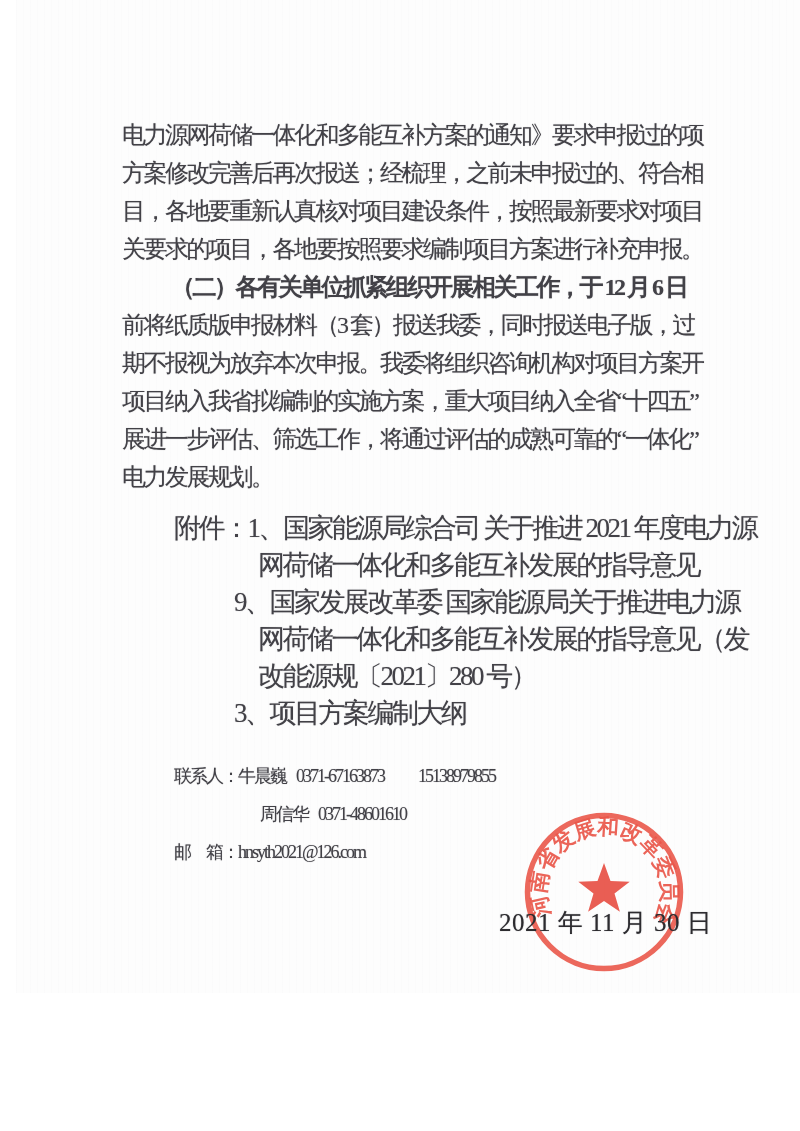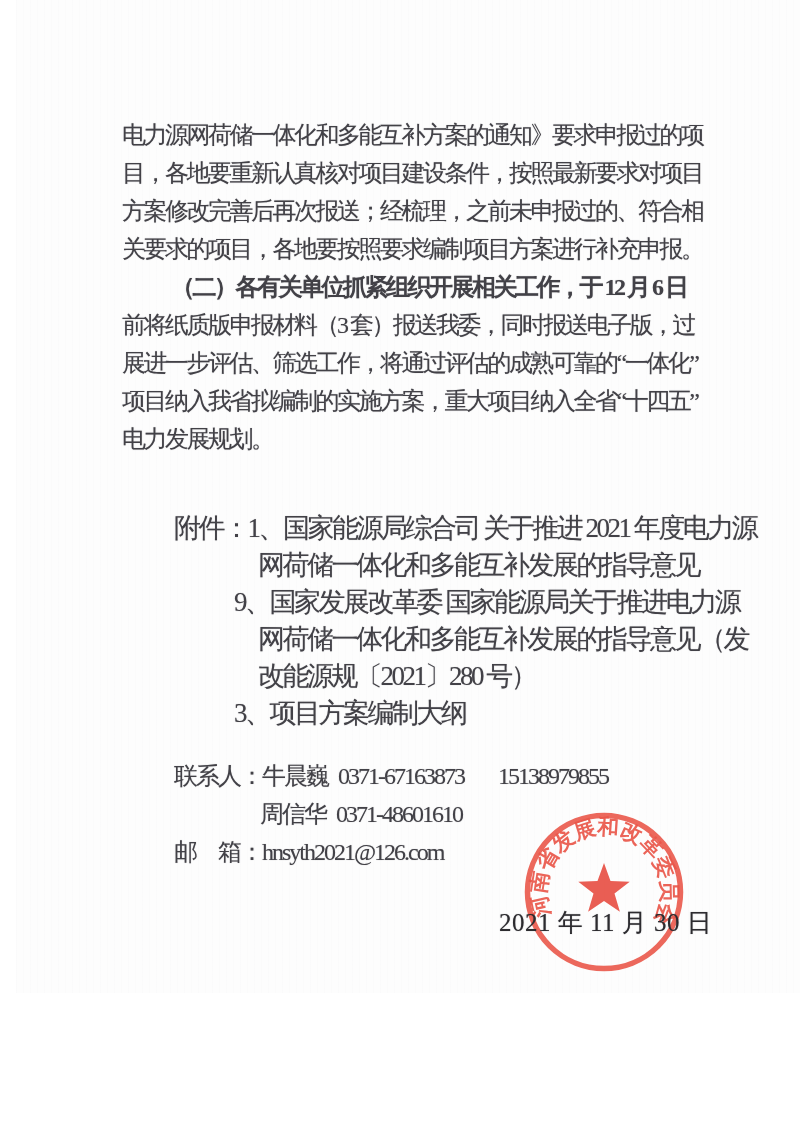--- a/index.html
+++ b/index.html
@@ -45,21 +45,21 @@
     text-shadow: 0 0 1px rgba(80,80,85,0.45);
   }
   .attach-block .att-num  { margin-left: 60px; }
   .attach-block .att-cont { margin-left: 84px; }
 
   
   .contact-block {
     position: absolute;
     left: 158px;
     top: 757px;
-    font-size: 24px;
+    font-size: 18px;
     line-height: 38px;
     letter-spacing: -2px;
     white-space: nowrap;
     text-shadow: 0 0 1px rgba(80,80,85,0.45);
   }
   .contact-block .cont-line2 { margin-left: 86px; }
   .phone-gap { display:inline-block; width:34px; }
   .small-gap { display:inline-block; width:10px; }
 
   
@@ -88,27 +88,28 @@
   }
   .seal svg { display:block; }
 </style>
 </head>
 <body>
 
 <div class="page">
 
   <div class="body-block">
     <div class="line">电力源网荷储一体化和多能互补方案的通知》要求申报过的项</div>
+    <div class="line">方案修改完善后再次报送；经梳理，之前未申报过的、符合相</div>
     <div class="line">目，各地要重新认真核对项目建设条件，按照最新要求对项目</div>
-    <div class="line">方案修改完善后再次报送；经梳理，之前未申报过的、符合相</div>
     <div class="line">关要求的项目，各地要按照要求编制项目方案进行补充申报。</div>
     <div class="line indent">（二）各有关单位抓紧组织开展相关工作，于 12 月 6 日</div>
     <div class="line">前将纸质版申报材料（3 套）报送我委，同时报送电子版，过</div>
+    <div class="line">期不报视为放弃本次申报。我委将组织咨询机构对项目方案开</div>
+    <div class="line">项目纳入我省拟编制的实施方案，重大项目纳入全省“十四五”</div>
     <div class="line">展进一步评估、筛选工作，将通过评估的成熟可靠的“一体化”</div>
-    <div class="line">项目纳入我省拟编制的实施方案，重大项目纳入全省“十四五”</div>
     <div class="line">电力发展规划。</div>
   </div>
 
   <div class="attach-block">
     <div class="att-line">附件：1、国家能源局综合司 关于推进 2021 年度电力源</div>
     <div class="att-line att-cont">网荷储一体化和多能互补发展的指导意见</div>
     <div class="att-line att-num">9、国家发展改革委 国家能源局关于推进电力源</div>
     <div class="att-line att-cont">网荷储一体化和多能互补发展的指导意见（发</div>
     <div class="att-line att-cont">改能源规〔2021〕280 号）</div>
     <div class="att-line att-num">3、项目方案编制大纲</div>

